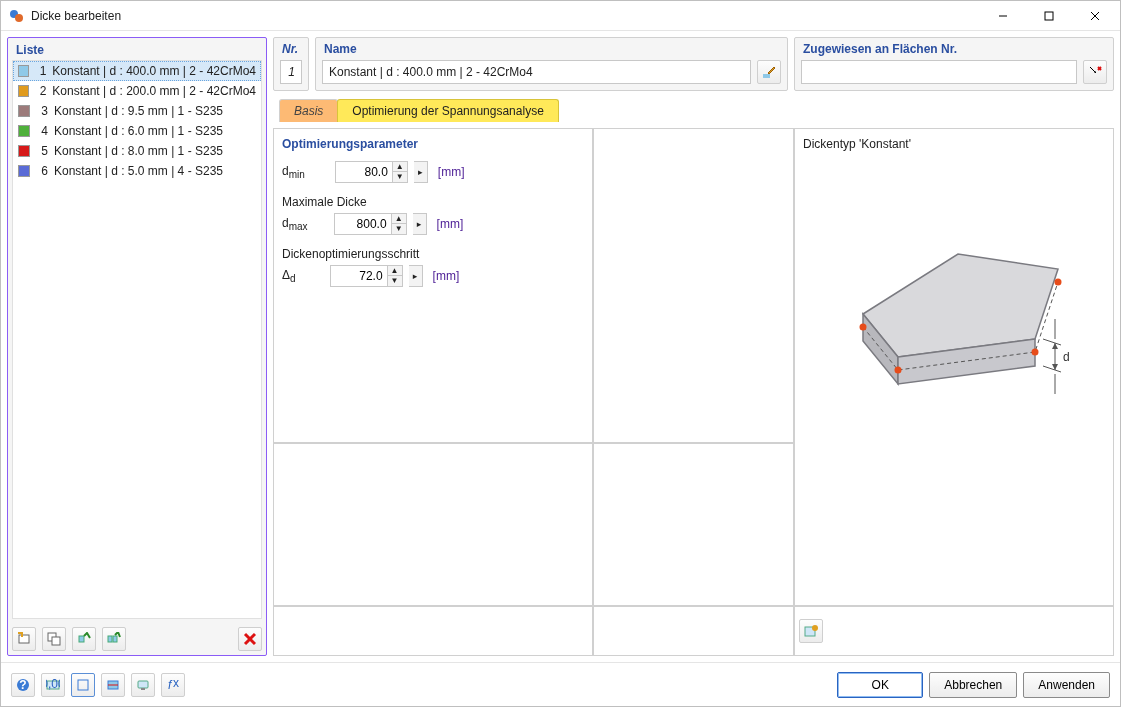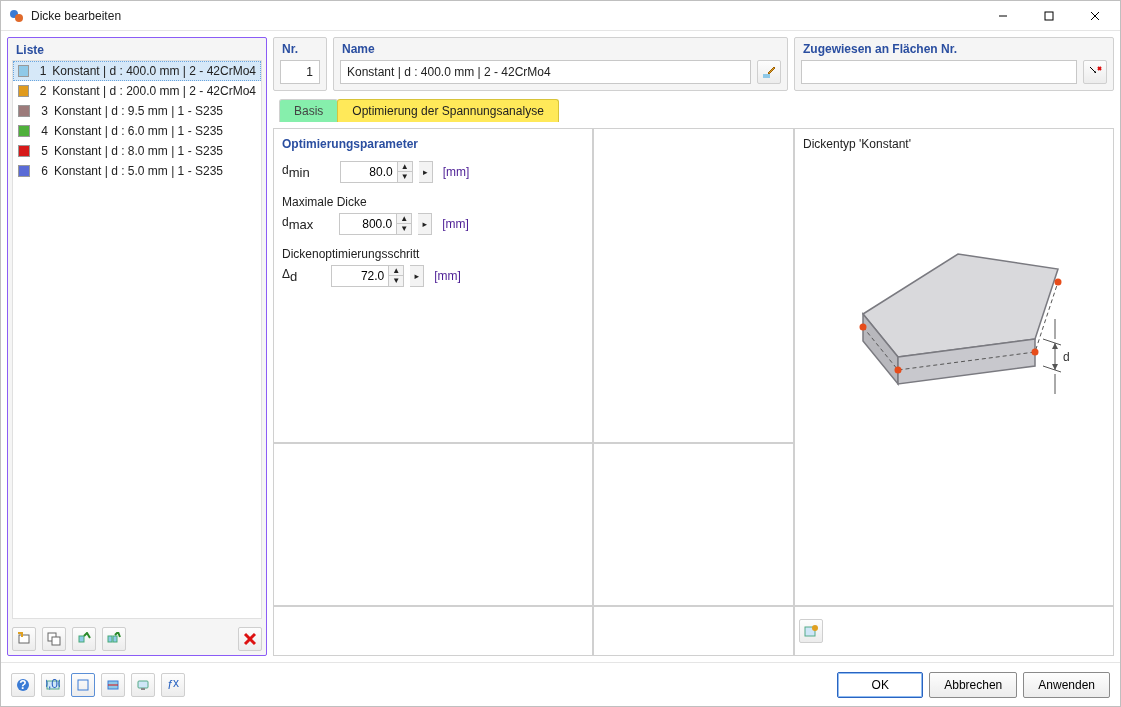--- a/index.html
+++ b/index.html
@@ -23,37 +23,37 @@
 
   .list-toolbar { display: flex; align-items: center; padding: 4px; gap: 6px; }
   .tbtn { width: 24px; height: 24px; border: 1px solid #cfcfcf; background: linear-gradient(#fdfdfd,#ececec); border-radius: 2px; display:flex; align-items:center; justify-content:center; }
   .spacer { flex:1; }
 
   .right-pane { flex: 1; display: flex; flex-direction: column; gap: 6px; }
   .head-row { display: flex; gap: 6px; }
   .head-box { border: 1px solid #d0d0d0; background: #f5f5f5; border-radius: 2px; padding: 2px 6px 6px; }
   .head-label { color: #2a4ea0; font-weight: 600; padding: 2px 2px 4px; }
   .head-field { background: #fff; border: 1px solid #c8c8c8; height: 24px; display: flex; align-items: center; padding: 0 6px; }
-  .nr-box { width: 54px; }
+  .nr-box { width: 36px; font-style: italic; }
   .name-box { flex: 1; }
   .name-row { display:flex; gap:6px; align-items:center; }
   .name-field { flex:1; }
   .assigned-box { width: 320px; }
 
   .tabs-row { display: flex; align-items: flex-end; padding: 0 6px; gap: 0; margin-top: 2px; }
   .tab { padding: 4px 14px; border: 1px solid #d0d0d0; border-bottom: none; background: #f0f0f0; border-top-left-radius: 3px; border-top-right-radius: 3px; margin-right: -1px; }
   .tab.active-hl { background: #ffe959; border-color: #d8c43a; font-weight: 400; }
-  .tab.inactive { background: #86efac; color:#444; }
+  .tab.inactive { background: #fdba74; color:#444;font-style:italic; }
 
   .content-grid { flex:1; display:grid; grid-template-columns: 320px 1fr 320px; grid-template-rows: 315px 1fr 50px; padding:0; }
   .card { border:1px solid #d0d0d0; background:#fff; padding:8px; }
   .card .card-title { color:#2a4ea0; font-weight:600; margin-bottom:10px; }
   .field-row { display:flex; align-items:center; gap:6px; margin:4px 0 12px; }
   .field-label { font-size:12px; }
-  .sub { font-size:13px; vertical-align: sub; }
+  .sub { font-size:10px; vertical-align: sub; }
   .num-input { display:flex; align-items:center; border:1px solid #c8c8c8; height:22px; background:#fff; }
   .num-input input { border:none; width:56px; text-align:right; padding:0 4px; height:20px; outline:none; }
   .spin { display:flex; flex-direction:column; border-left:1px solid #c8c8c8; }
   .spin div { width:14px; height:10px; display:flex; align-items:center; justify-content:center; font-size:8px; line-height:1; background:#f3f3f3; }
   .spin div:first-child { border-bottom:1px solid #c8c8c8; }
   .arrow-btn { width:14px; height:22px; border:1px solid #c8c8c8; border-left:none; background:#f3f3f3; display:flex;align-items:center;justify-content:center;font-size:9px;}
   .unit { margin-left:4px; color:#4c1d95; }
   .section-label { margin-top:6px; margin-bottom:2px; }
 
   .preview-card { grid-column:3; grid-row:1 / span 2; }
@@ -124,21 +124,21 @@
               <span>Konstant | d : 6.0 mm | 1 - S235</span>
             </div>
             <div class="list-item">
               <span class="swatch" style="background: rgb(214, 26, 26);"></span>
               <span class="num">5</span>
               <span>Konstant | d : 8.0 mm | 1 - S235</span>
             </div>
             <div class="list-item">
               <span class="swatch" style="background: rgb(90, 107, 214);"></span>
               <span class="num">6</span>
-              <span>Konstant | d : 5.0 mm | 1 - S235</span>
+              <span>Konstant | d : 5.0 mm | 4 - S235</span>
             </div>
           </div>
         <div class="list-toolbar">
           <div class="tbtn">
               <svg width="14" height="14">
                 <rect x="2" y="3" width="10" height="8" fill="#fff" stroke="#666"></rect>
                 <path d="M1 1 L5 1 L5 5" fill="none" stroke="#e0a020" stroke-width="2"></path>
               </svg>
             </div>
           <div class="tbtn">

